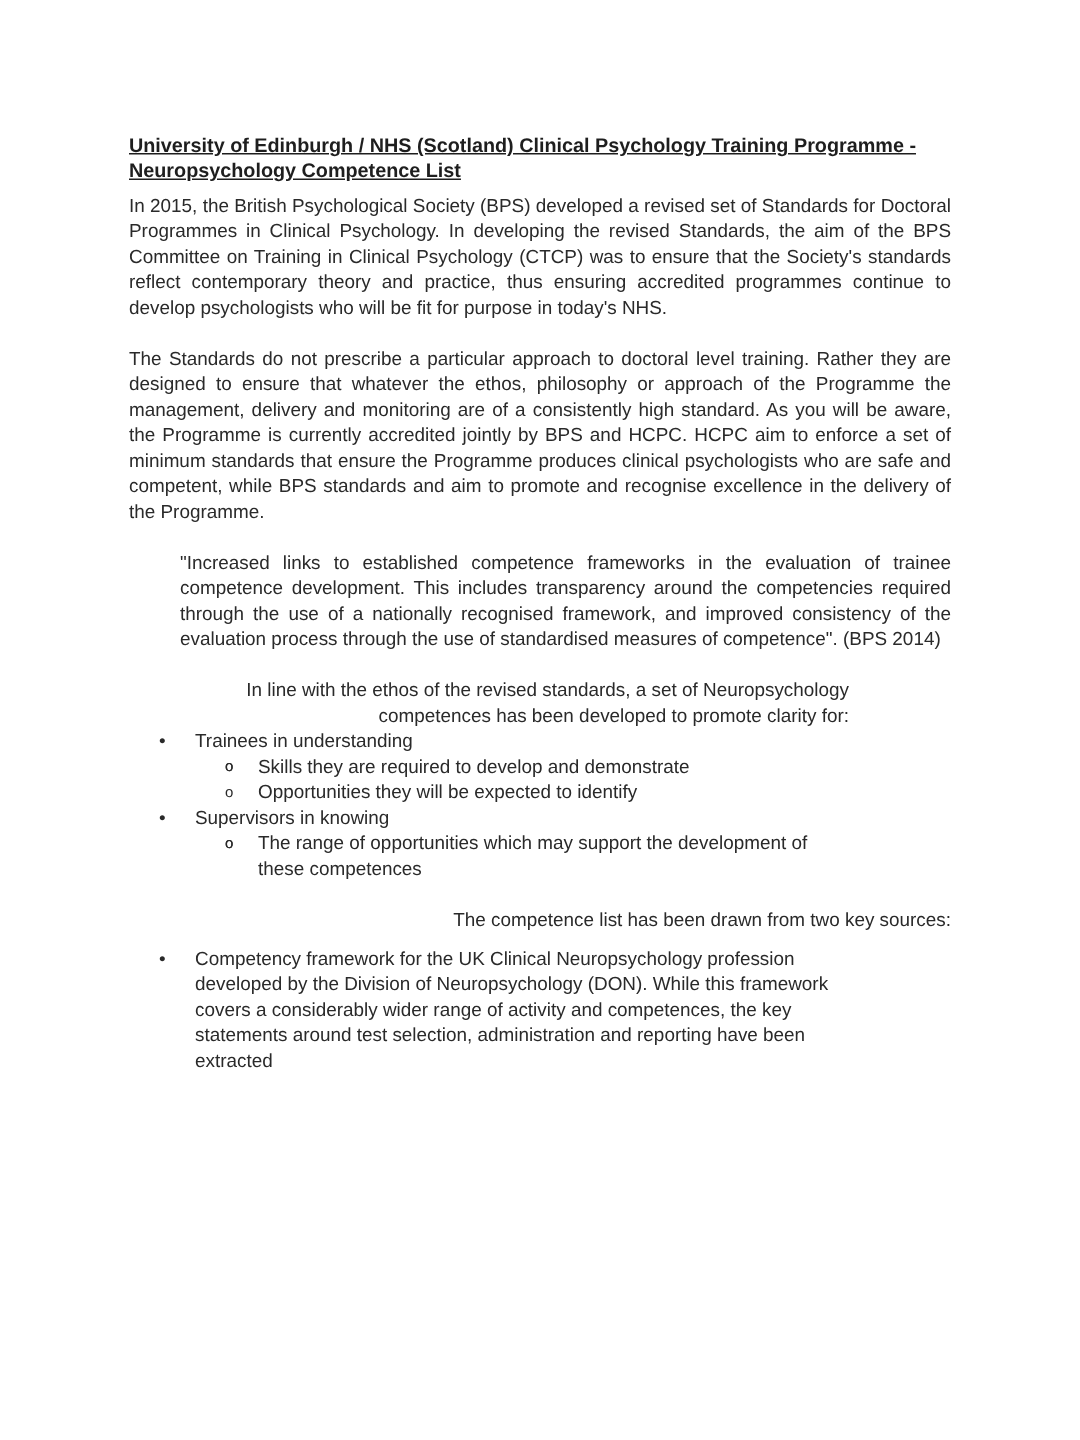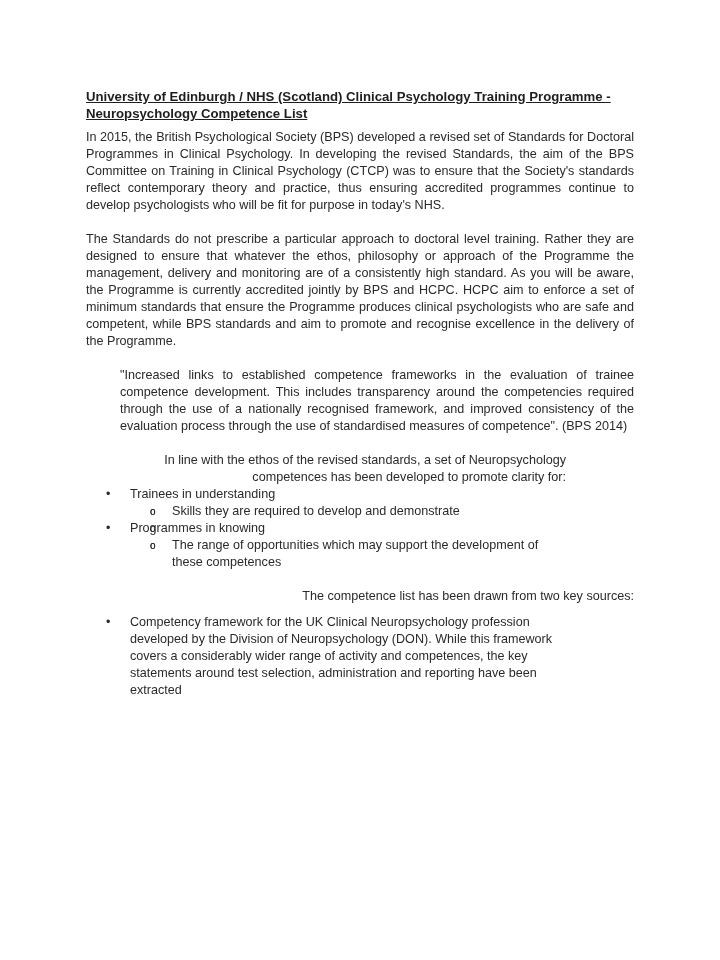--- a/index.html
+++ b/index.html
@@ -31,26 +31,26 @@
   <p class="quote para">"Increased links to established competence frameworks in the evaluation of trainee competence development.  This includes transparency around the competencies required through the use of a nationally recognised framework, and improved consistency of the evaluation process through the use of standardised measures of competence". (BPS 2014)</p>
 
   <p class="nojust" style="width:480px">In line with the ethos of the revised standards, a set of Neuropsychology competences has been developed to promote clarity for:</p>
   <ul class="l1">
     <li>
       <span class="b">•</span>
       <span>Trainees in understanding</span>
       <ul class="l2">
         <li><span class="b">o</span></li>
         <li><span class="b">o</span><span>Skills they are required to develop and demonstrate</span></li>
-        <li><span class="b">o</span></li>
+        <li><span class="b">o</span><span>Opportunities they will be expected to identify</span></li>
       </ul>
     </li>
     <li>
       <span class="b">•</span>
-      <span>Programmes in knowing</span>
+      <span>Supervisors in knowing</span>
       <ul class="l2" style="width:440px">
         <li><span class="b">o</span></li>
         <li><span class="b">o</span><span>The range of opportunities which may support the development of these competences</span></li>
       </ul>
     </li>
   </ul>
   <div class="spacer"></div>
 
   <p class="nojust">The competence list has been drawn from two key sources:</p>
   <div style="height:9px"></div>

